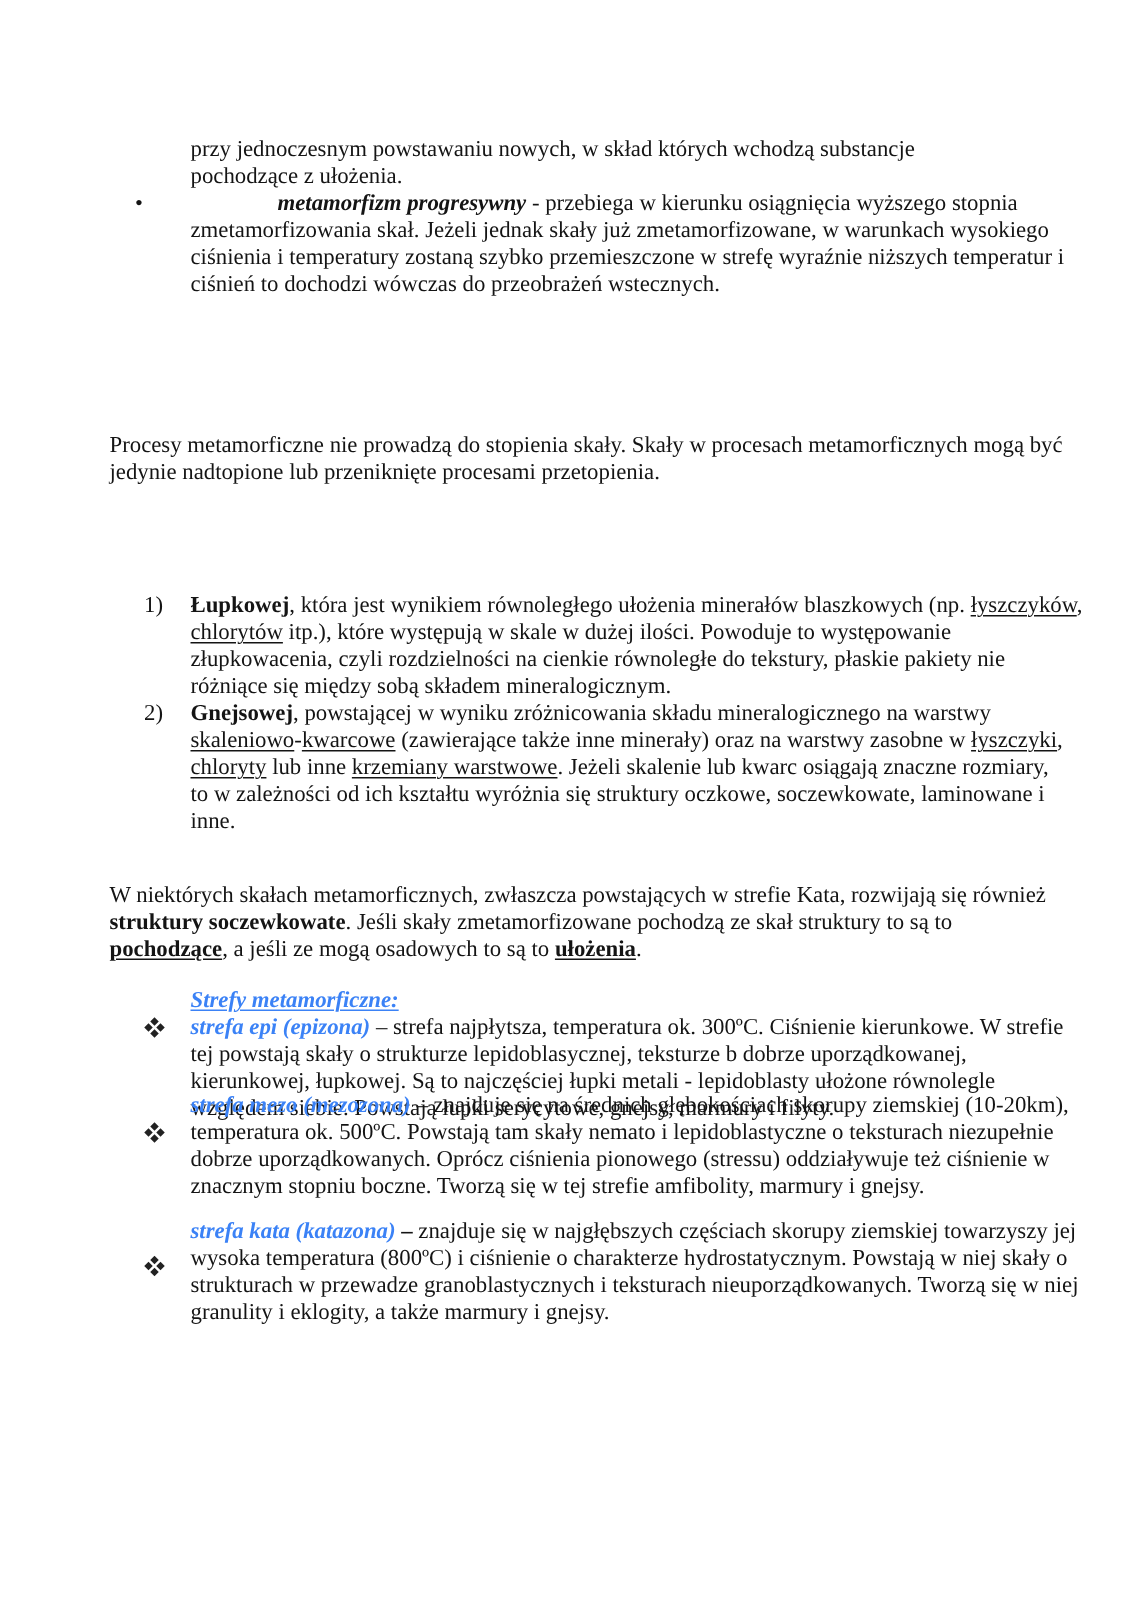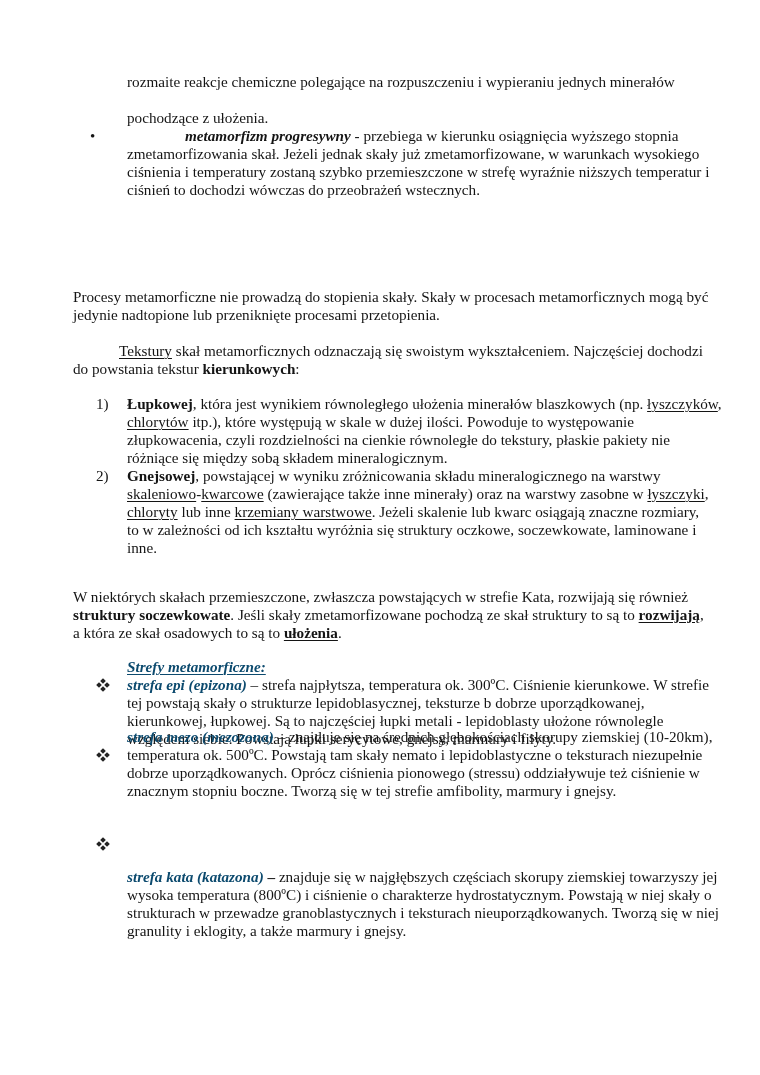--- a/index.html
+++ b/index.html
@@ -22,21 +22,21 @@
       left: 0; top: 0;
       width: 760px;
       height: 1075px;
     }
     .blk { position: absolute; margin: 0; }
     .ind { left: 127px; width: 590px; }
     .full { left: 73px; width: 645px; }
     u { text-decoration: underline; text-underline-offset: 2px; text-decoration-thickness: 1px; }
     .bi { font-weight: bold; font-style: italic; }
     .b { font-weight: bold; }
-    .blue { color: #0c4a6e; }
+    .blue { color: #3b82f6; }
     .bullet-dot {
       position: absolute;
       left: 90px;
       font-size: 15px;
     }
     .num {
       position: absolute;
       left: 96px;
     }
     .diamond {
@@ -47,48 +47,45 @@
     }
     .tab { display: inline-block; width: 58px; }
     .tab2 { display: inline-block; width: 46px; }
   </style>
 </head>
 <body>
 
 <div class="page">
 
   <p class="blk ind" style="top:73px;">
-    <span>rozmaite reakcje chemiczne polegające na rozpuszczeniu i wypieraniu jednych minerałów</span><br>
     <br>
+    <span>przy jednoczesnym powstawaniu nowych, w skład których wchodzą substancje</span><br>
     <span>pochodzące z ułożenia.</span>
   </p>
 
   <span class="bullet-dot" style="top:127px;">•</span>
   <p class="blk ind" style="top:127px; width:592px;">
     <span class="tab"></span><span class="bi">metamorfizm progresywny</span><span> - przebiega w kierunku osiągnięcia wyższego stopnia zmetamorfizowania skał. Jeżeli jednak skały już zmetamorfizowane, w warunkach wysokiego ciśnienia i temperatury zostaną szybko przemieszczone w strefę wyraźnie niższych temperatur i ciśnień to dochodzi wówczas do przeobrażeń wstecznych.</span>
   </p>
 
   <p class="blk full" style="top:288px; width:648px;">Procesy metamorficzne nie prowadzą do stopienia skały. Skały w procesach metamorficznych mogą być jedynie nadtopione lub przeniknięte procesami przetopienia.</p>
 
-  <p class="blk full" style="top:342px; width:640px;">
-    <span class="tab2"></span><u>Tekstury</u><span> skał metamorficznych odznaczają się swoistym wykształceniem. Najczęściej dochodzi do powstania tekstur </span><span class="b">kierunkowych</span><span>:</span>
-  </p>
 
   <span class="num" style="top:395px;">1)</span>
   <p class="blk ind" style="top:395px; width:595px;">
     <span class="b">Łupkowej</span><span id="ti0"><span>, która jest wynikiem równoległego ułożenia minerałów blaszkowych (np. </span><u>łyszczyków</u><span>, </span><u>chlorytów</u><span> itp.), które występują w skale w dużej ilości. Powoduje to występowanie złupkowacenia, czyli rozdzielności na cienkie równoległe do tekstury, płaskie pakiety nie różniące się między sobą składem mineralogicznym.</span></span>
   </p>
 
   <span class="num" style="top:467px;">2)</span>
   <p class="blk ind" style="top:467px; width:585px;">
     <span class="b">Gnejsowej</span><span id="ti1"><span>, powstającej w wyniku zróżnicowania składu mineralogicznego na warstwy </span><u>skaleniowo</u><span>-</span><u>kwarcowe</u><span> (zawierające także inne minerały) oraz na warstwy zasobne w </span><u>łyszczyki</u><span>, </span><u>chloryty</u><span> lub inne </span><u>krzemiany warstwowe</u><span>. Jeżeli skalenie lub kwarc osiągają znaczne rozmiary, to w zależności od ich kształtu wyróżnia się struktury oczkowe, soczewkowate, laminowane i inne.</span></span>
   </p>
 
   <p class="blk full" style="top:588px; width:640px;">
-    <span>W niektórych skałach przemieszczone, zwłaszcza powstających w strefie Kata, rozwijają się również </span><span class="b">struktury soczewkowate</span><span>. Jeśli skały zmetamorfizowane pochodzą ze skał struktury to są to </span><u class="b">rozwijają</u><span>, a która ze skał osadowych to są to </span><u class="b">ułożenia</u><span>.</span>
+    <span>W niektórych skałach metamorficznych, zwłaszcza powstających w strefie Kata, rozwijają się również </span><span class="b">struktury soczewkowate</span><span>. Jeśli skały zmetamorfizowane pochodzą ze skał struktury to są to </span><u class="b">pochodzące</u><span>, a jeśli ze mogą osadowych to są to </span><u class="b">ułożenia</u><span>.</span>
   </p>
 
   <p class="blk ind" style="top:658px;">
     <u class="bi blue">Strefy metamorficzne:</u>
   </p>
 
   <svg class="diamond" style="top:678px;" viewBox="0 0 14 14">
     <g fill="#222">
       <rect x="5" y="1" width="4" height="4" transform="rotate(45 7 3)"></rect>
       <rect x="5" y="9" width="4" height="4" transform="rotate(45 7 11)"></rect>
@@ -113,17 +110,17 @@
   </p>
 
   <svg class="diamond" style="top:837px;" viewBox="0 0 14 14">
     <g fill="#222">
       <rect x="5" y="1" width="4" height="4" transform="rotate(45 7 3)"></rect>
       <rect x="5" y="9" width="4" height="4" transform="rotate(45 7 11)"></rect>
       <rect x="1" y="5" width="4" height="4" transform="rotate(45 3 7)"></rect>
       <rect x="9" y="5" width="4" height="4" transform="rotate(45 11 7)"></rect>
     </g>
   </svg>
-  <p class="blk ind" style="top:868px; width:592px;">
+  <p class="blk ind" style="top:812px; width:592px;">
     <span class="bi blue">strefa kata (katazona)</span><span class="b"> –</span><span> znajduje się w najgłębszych częściach skorupy ziemskiej towarzyszy jej wysoka temperatura (800ºC) i ciśnienie o charakterze hydrostatycznym. Powstają w niej skały o strukturach w przewadze granoblastycznych i teksturach nieuporządkowanych. Tworzą się w niej granulity i eklogity, a także marmury i gnejsy.</span>
   </p>
 
 </div>
 
 </body></html>

